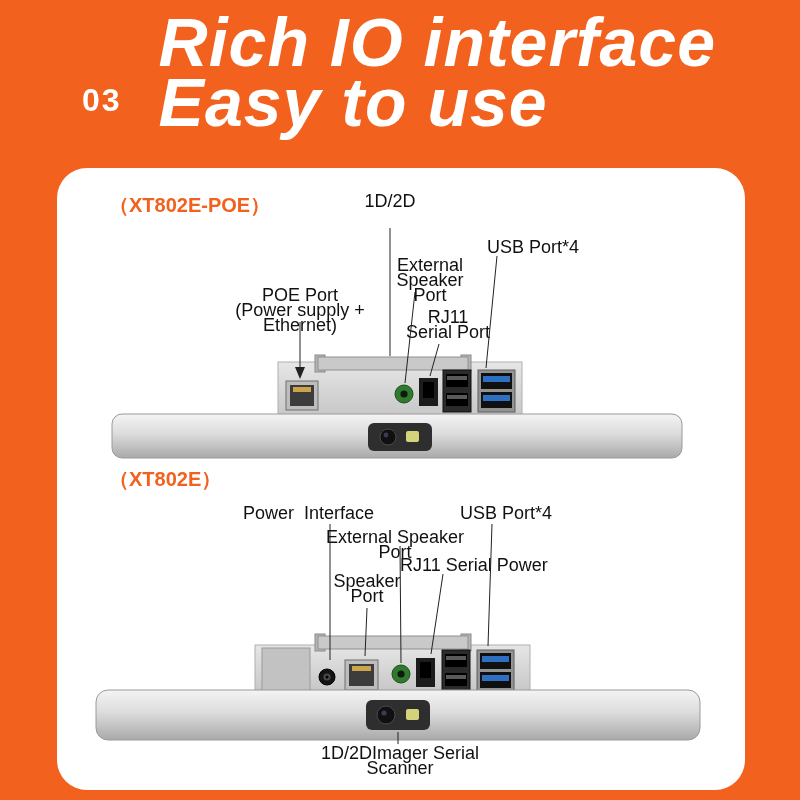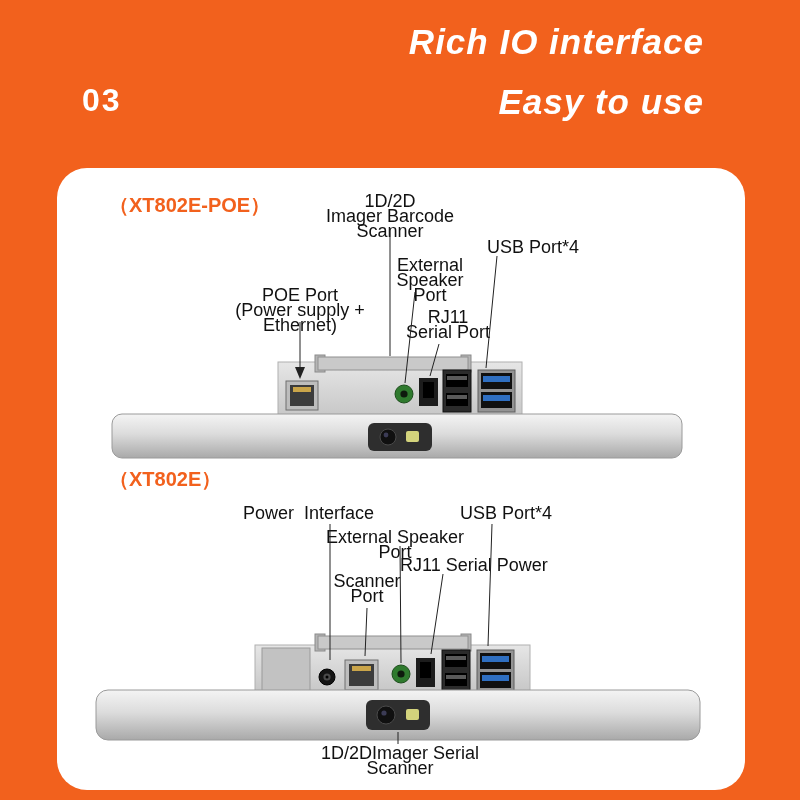--- a/index.html
+++ b/index.html
@@ -4,22 +4,22 @@
 <style>
   html,body{margin:0;padding:0;}
   body{font-family:"Liberation Sans",sans-serif;}
   .canvas{position:relative;width:800px;height:800px;background:#F2611D;overflow:hidden;}
 
   .section-number{
     position:absolute;left:82px;top:82px;
     color:#fff;font-size:32px;font-weight:700;letter-spacing:2px;
   }
   .headline{
-    position:absolute;top:12px;right:96px;text-align:right;
-    color:#fff;font-weight:700;font-style:italic;font-size:35px;line-height:60px;
+    position:absolute;top:12px;right:84px;
+    color:#fff;font-weight:700;font-style:italic;font-size:68px;line-height:60px;
     letter-spacing:1px;white-space:nowrap;
   }
   .panel{
     position:absolute;left:57px;top:168px;width:688px;height:622px;
     background:#ffffff;border-radius:30px;
   }
   .model-title{
     position:absolute;color:#F2611D;font-size:20px;font-weight:700;white-space:nowrap;
   }
   .model-title.m1{left:52px;top:24px;}
@@ -58,42 +58,41 @@
     <div>Easy to use</div>
   </div>
 
   <div class="panel">
 
     <div class="model-title m1">（XT802E-POE）</div>
     <div class="model-title m2">（XT802E）</div>
 
     <div class="lbl center lbl-barcode1">
       <div>1D/2D</div>
-      <div>Imager Barcode Scanner</div>
     </div>
     <div class="lbl lbl-usb1">USB Port*4</div>
     <div class="lbl center lbl-speaker1">
       <div>External</div>
       <div>Speaker Port</div>
     </div>
     <div class="lbl center lbl-poe1">
       <div>POE Port</div>
       <div>(Power supply + Ethernet)</div>
     </div>
     <div class="lbl center lbl-rj111">
       <div>RJ11</div>
       <div>Serial Port</div>
     </div>
 
     <div class="lbl lbl-power2">Power  Interface</div>
     <div class="lbl lbl-usb2">USB Port*4</div>
     <div class="lbl center lbl-speaker2">External Speaker Port</div>
     <div class="lbl lbl-rj112">RJ11 Serial Power</div>
     <div class="lbl center lbl-eth2">
-      <div>Scanner</div>
+      <div>Speaker</div>
       <div>Port</div>
     </div>
     <div class="lbl center lbl-barcode2">1D/2DImager Serial Scanner</div>
 
     <svg class="overlay" width="688" height="622" viewBox="0 0 688 622">
       <defs>
         <linearGradient id="silver" x1="0" y1="0" x2="0" y2="1">
           <stop offset="0" stop-color="#f4f4f4"></stop>
           <stop offset="0.45" stop-color="#dcdcdc"></stop>
           <stop offset="1" stop-color="#a9a9a9"></stop>

